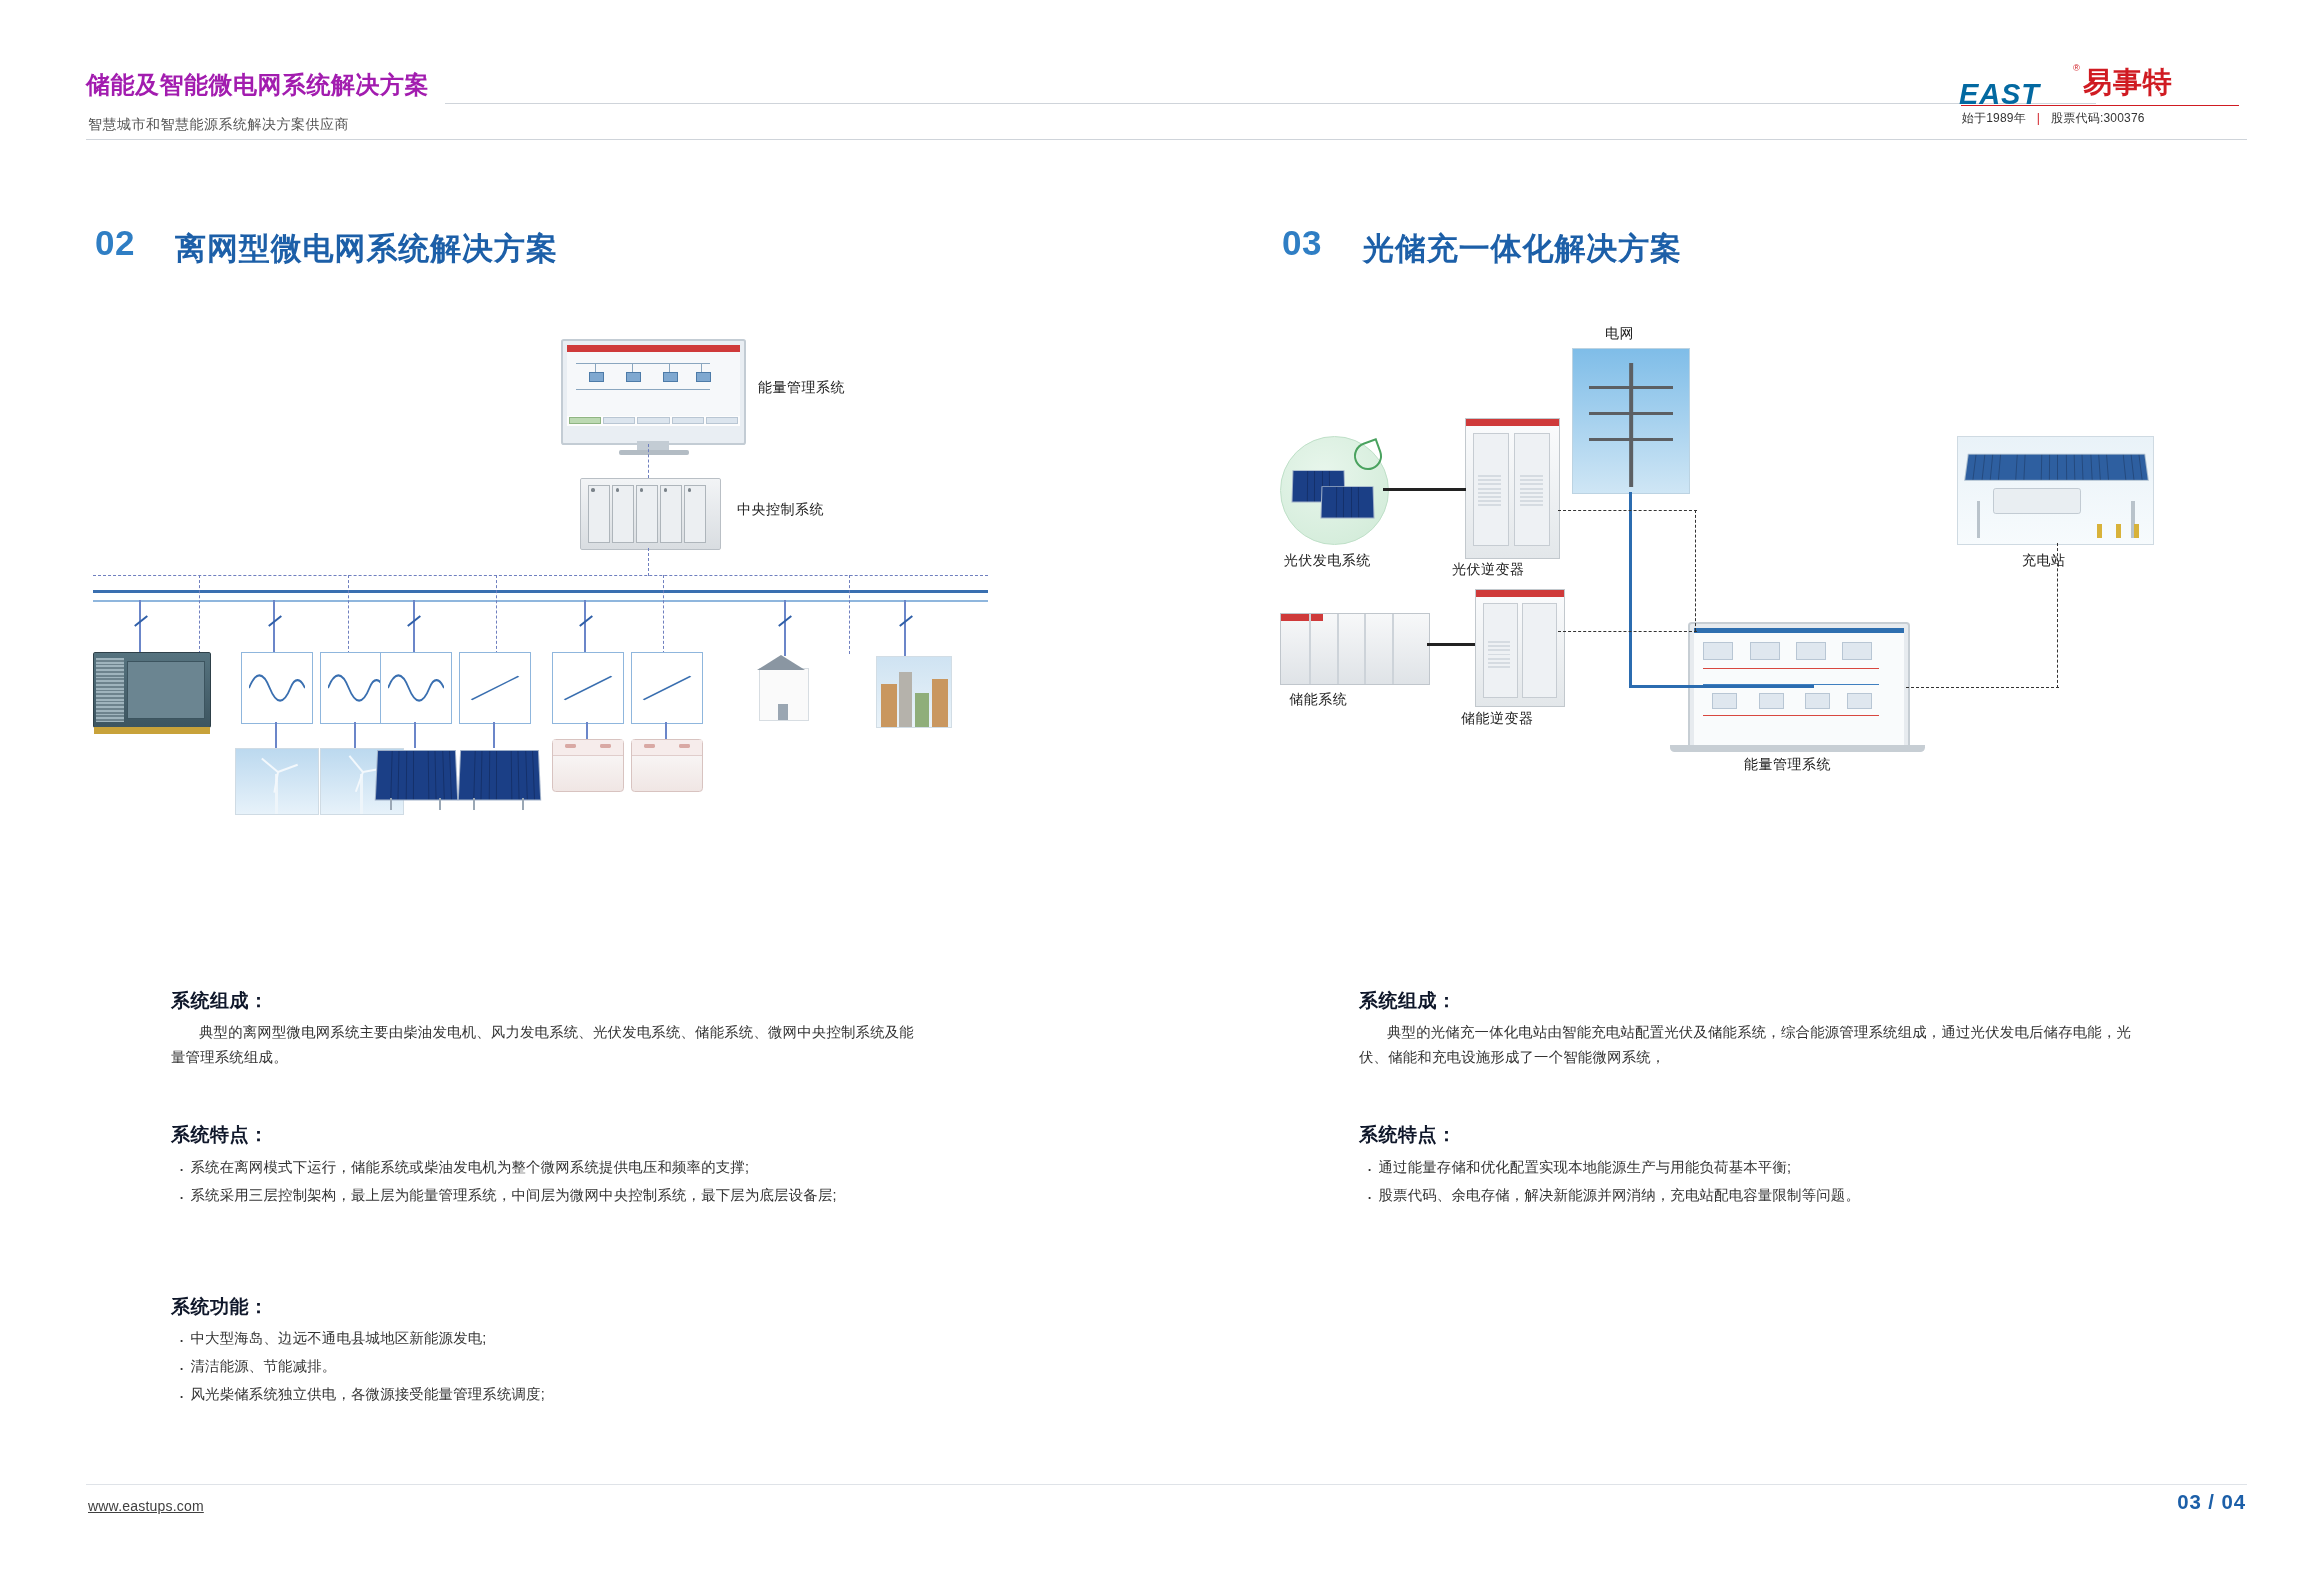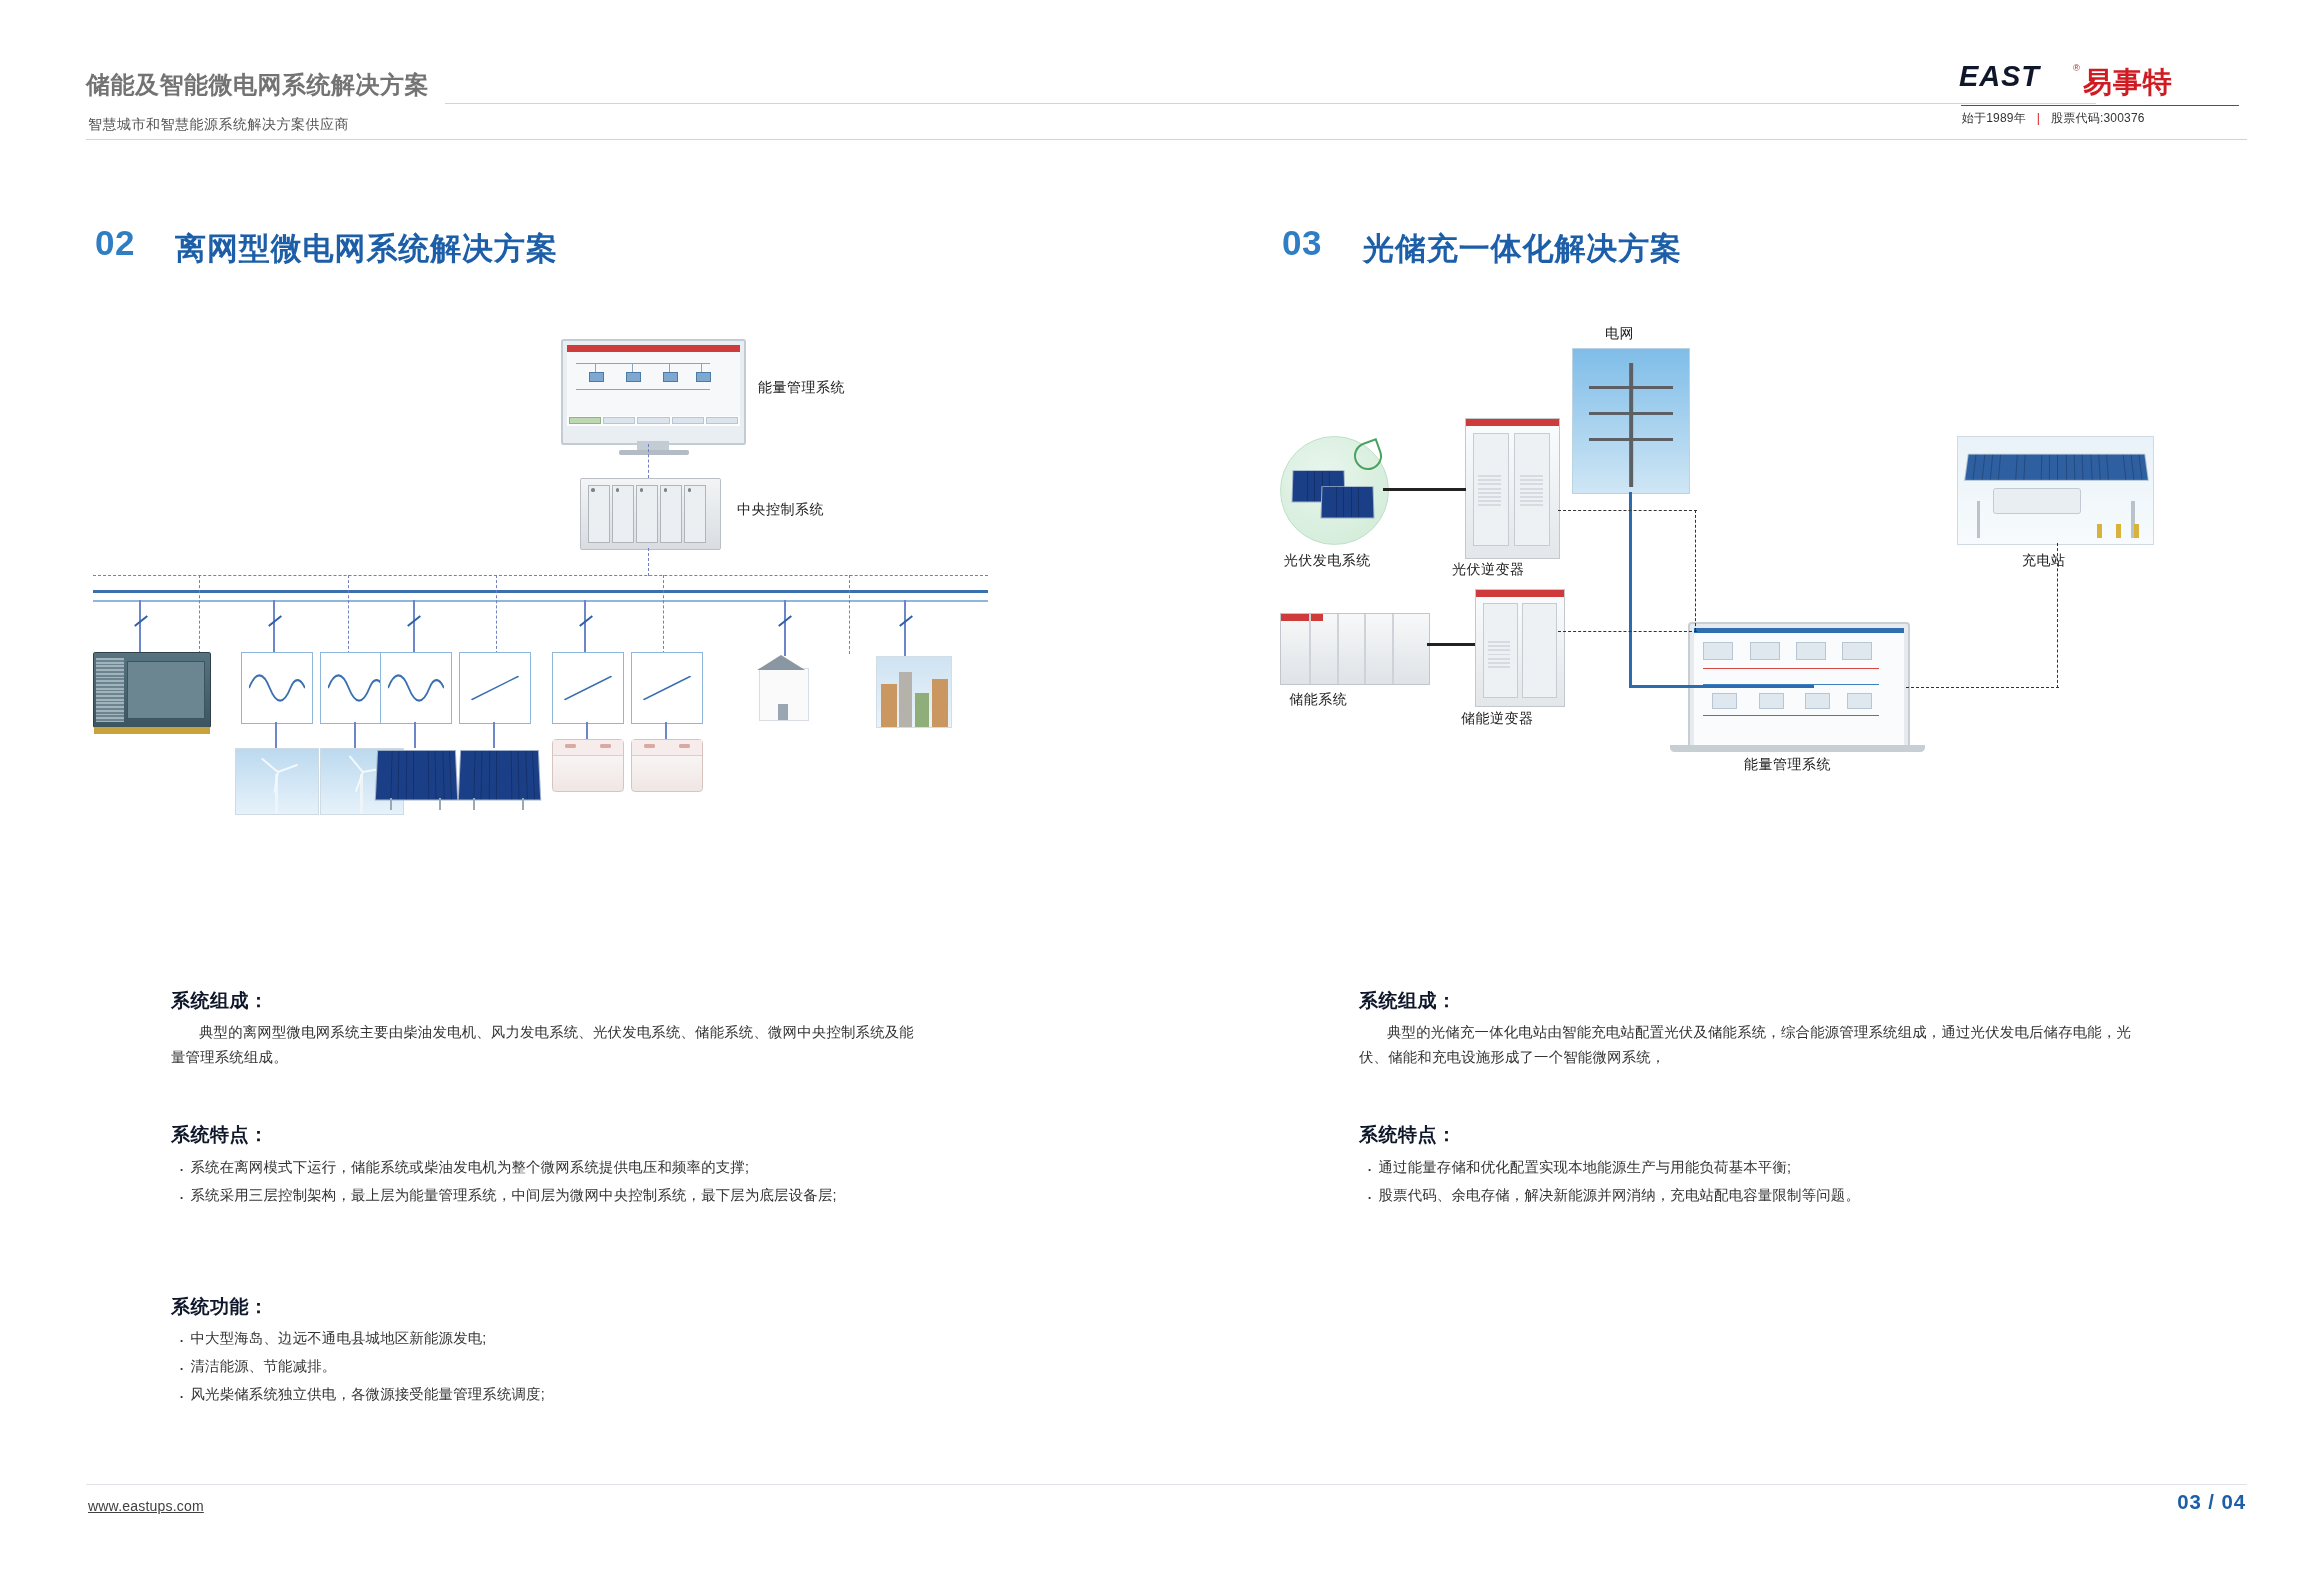--- a/index.html
+++ b/index.html
@@ -10,38 +10,38 @@
     color:#333;
     position:relative;
     overflow:hidden;
   }
   .page { position:absolute; inset:0; }
 
   
   .header { position:absolute; left:0; top:0; width:100%; height:153px; }
   .hdr-title {
     position:absolute; left:86px; top:69px;
-    font-size:24px; font-weight:bold; color:#737373; letter-spacing:0.5px;
+    font-size:24px; font-weight:bold; color:#a21caf; letter-spacing:0.5px;
   }
   .hdr-sub {
     position:absolute; left:88px; top:116px;
     font-size:14px; color:#555; letter-spacing:0.5px;
   }
   .hdr-rule {
     position:absolute; left:86px; top:139px; width:2161px; height:0.9px;
     background:#cfd4da;
   }
   .hdr-rule2 {
     position:absolute; left:445px; top:103px; width:1651px; height:0.9px;
     background:#cfd4da;
   }
   .logo-box { position:absolute; right:86px; top:60px; width:288px; height:79px; }
   .logo-east {
-    position:absolute; left:0; top:0;
-    font-size:29px; font-weight:bold; font-style:italic; color:#0f172a;
+    position:absolute; left:0; top:18px;
+    font-size:29px; font-weight:bold; font-style:italic; color:#0369a1;
     letter-spacing:0.9px;
   }
   .logo-cn {
     position:absolute; left:124px; top:2.8px;
     font-size:29px; font-weight:bold; color:#d01b22; letter-spacing:0.9px;
   }
   .logo-reg { position:absolute; left:114px; top:2.8px; font-size:9.3px; color:#d01b22; }
   .logo-line { position:absolute; left:1.9px; top:45px; width:278px; height:0.9px; background:#d01b22; }
   .logo-foot {
     position:absolute; left:2.8px; top:50px;

